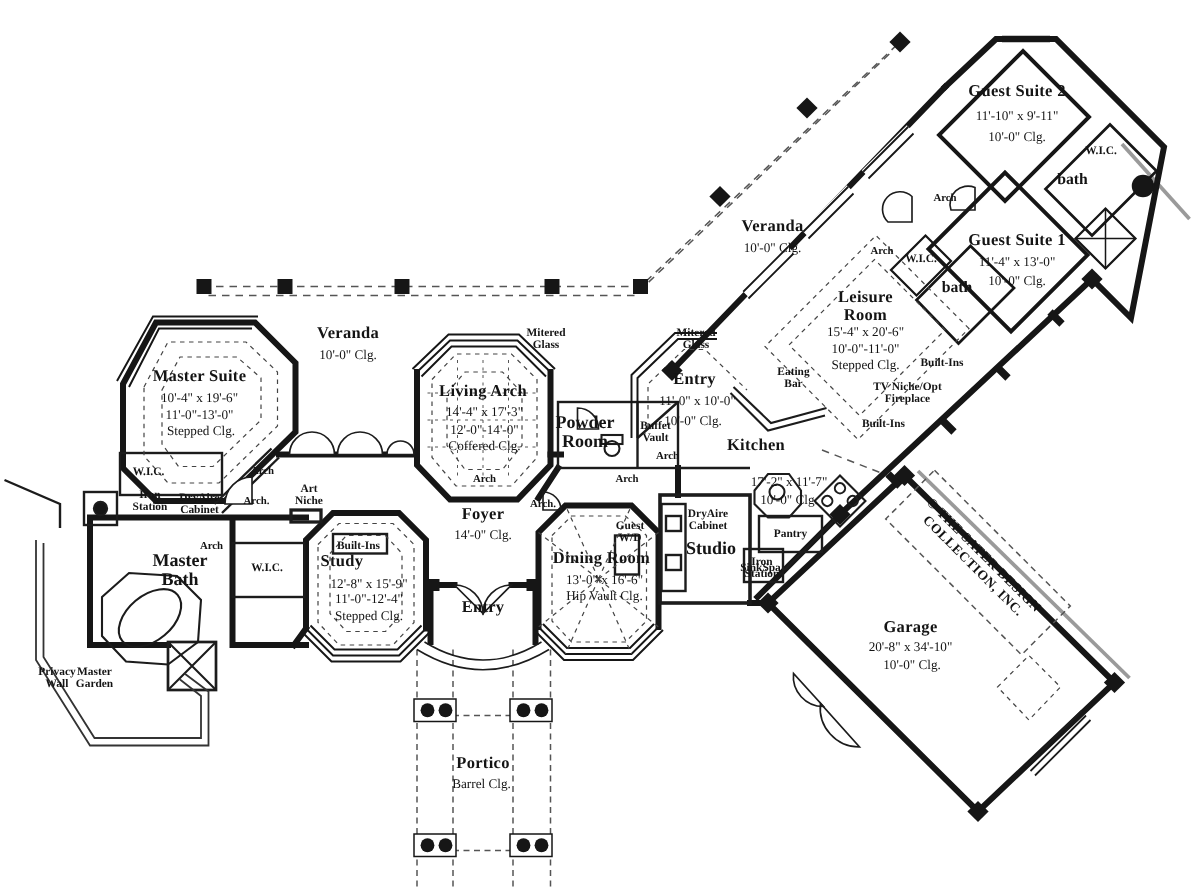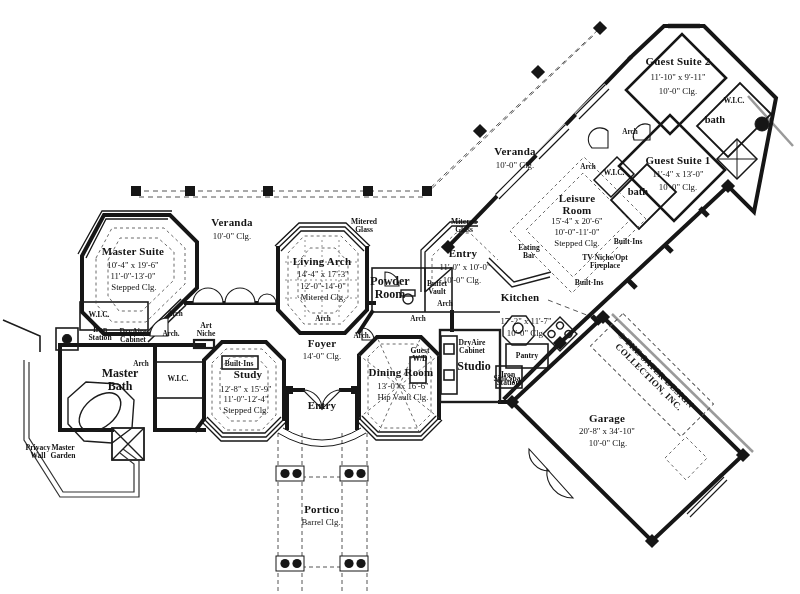--- a/index.html
+++ b/index.html
@@ -231,35 +231,35 @@
 </svg>
 
 <div id="labels">
       <div class="lbl room" style="left: 133px; top: 252px; transform: translate(-50%, -50%);">Master Suite</div>
       <div class="lbl dims" style="left: 133px; top: 266px; transform: translate(-50%, -50%);">10'-4" x 19'-6"</div>
       <div class="lbl dims" style="left: 133px; top: 277px; transform: translate(-50%, -50%);">11'-0"-13'-0"</div>
       <div class="lbl dims" style="left: 134px; top: 288px; transform: translate(-50%, -50%);">Stepped Clg.</div>
       <div class="lbl room" style="left: 322px; top: 262px; transform: translate(-50%, -50%);">Living Arch</div>
       <div class="lbl dims" style="left: 323px; top: 275px; transform: translate(-50%, -50%);">14'-4" x 17'-3"</div>
       <div class="lbl dims" style="left: 323px; top: 287px; transform: translate(-50%, -50%);">12'-0"-14'-0"</div>
-      <div class="lbl dims" style="left: 323px; top: 298px; transform: translate(-50%, -50%);">Mitered Clg.</div>
+      <div class="lbl dims" style="left: 323px; top: 298px; transform: translate(-50%, -50%);">Coffered Clg.</div>
       <div class="lbl room" style="left: 322px; top: 344px; transform: translate(-50%, -50%);">Foyer</div>
       <div class="lbl dims" style="left: 322px; top: 357px; transform: translate(-50%, -50%);">14'-0" Clg.</div>
       <div class="lbl room" style="left: 322px; top: 406px; transform: translate(-50%, -50%);">Entry</div>
-      <div class="lbl room" style="left: 248px; top: 375px; transform: translate(-50%, -50%);">Study</div>
+      <div class="lbl room" style="left: 228px; top: 375px; transform: translate(-50%, -50%);">Study</div>
       <div class="lbl dims" style="left: 246px; top: 390px; transform: translate(-50%, -50%);">12'-8" x 15'-9"</div>
       <div class="lbl dims" style="left: 246px; top: 400px; transform: translate(-50%, -50%);">11'-0"-12'-4"</div>
       <div class="lbl dims" style="left: 246px; top: 411px; transform: translate(-50%, -50%);">Stepped Clg.</div>
       <div class="lbl room" style="left: 401px; top: 373px; transform: translate(-50%, -50%);">Dining Room</div>
       <div class="lbl dims" style="left: 403px; top: 387px; transform: translate(-50%, -50%);">13'-0" x 16'-6"</div>
       <div class="lbl dims" style="left: 403px; top: 398px; transform: translate(-50%, -50%);">Hip Vault Clg.</div>
       <div class="lbl room" style="left: 463px; top: 254px; transform: translate(-50%, -50%);">Entry</div>
       <div class="lbl dims" style="left: 465px; top: 268px; transform: translate(-50%, -50%);">11'-0" x 10'-0"</div>
       <div class="lbl dims" style="left: 462px; top: 281px; transform: translate(-50%, -50%);">10'-0" Clg.</div>
-      <div class="lbl room" style="left: 520px; top: 298px; transform: translate(-50%, -50%);">Kitchen</div>
+      <div class="lbl room" style="left: 504px; top: 298px; transform: translate(-50%, -50%);">Kitchen</div>
       <div class="lbl dims" style="left: 526px; top: 322px; transform: translate(-50%, -50%);">17'-2" x 11'-7"</div>
       <div class="lbl dims" style="left: 526px; top: 334px; transform: translate(-50%, -50%);">10'-0" Clg.</div>
       <div class="lbl room" style="left: 577px; top: 205px; transform: translate(-50%, -50%);">Leisure
 Room</div>
       <div class="lbl dims" style="left: 577px; top: 222px; transform: translate(-50%, -50%);">15'-4" x 20'-6"</div>
       <div class="lbl dims" style="left: 577px; top: 233px; transform: translate(-50%, -50%);">10'-0"-11'-0"</div>
       <div class="lbl dims" style="left: 577px; top: 244px; transform: translate(-50%, -50%);">Stepped Clg.</div>
       <div class="lbl room" style="left: 678px; top: 161px; transform: translate(-50%, -50%);">Guest Suite 1</div>
       <div class="lbl dims" style="left: 678px; top: 175px; transform: translate(-50%, -50%);">11'-4" x 13'-0"</div>
       <div class="lbl dims" style="left: 678px; top: 188px; transform: translate(-50%, -50%);">10'-0" Clg.</div>

